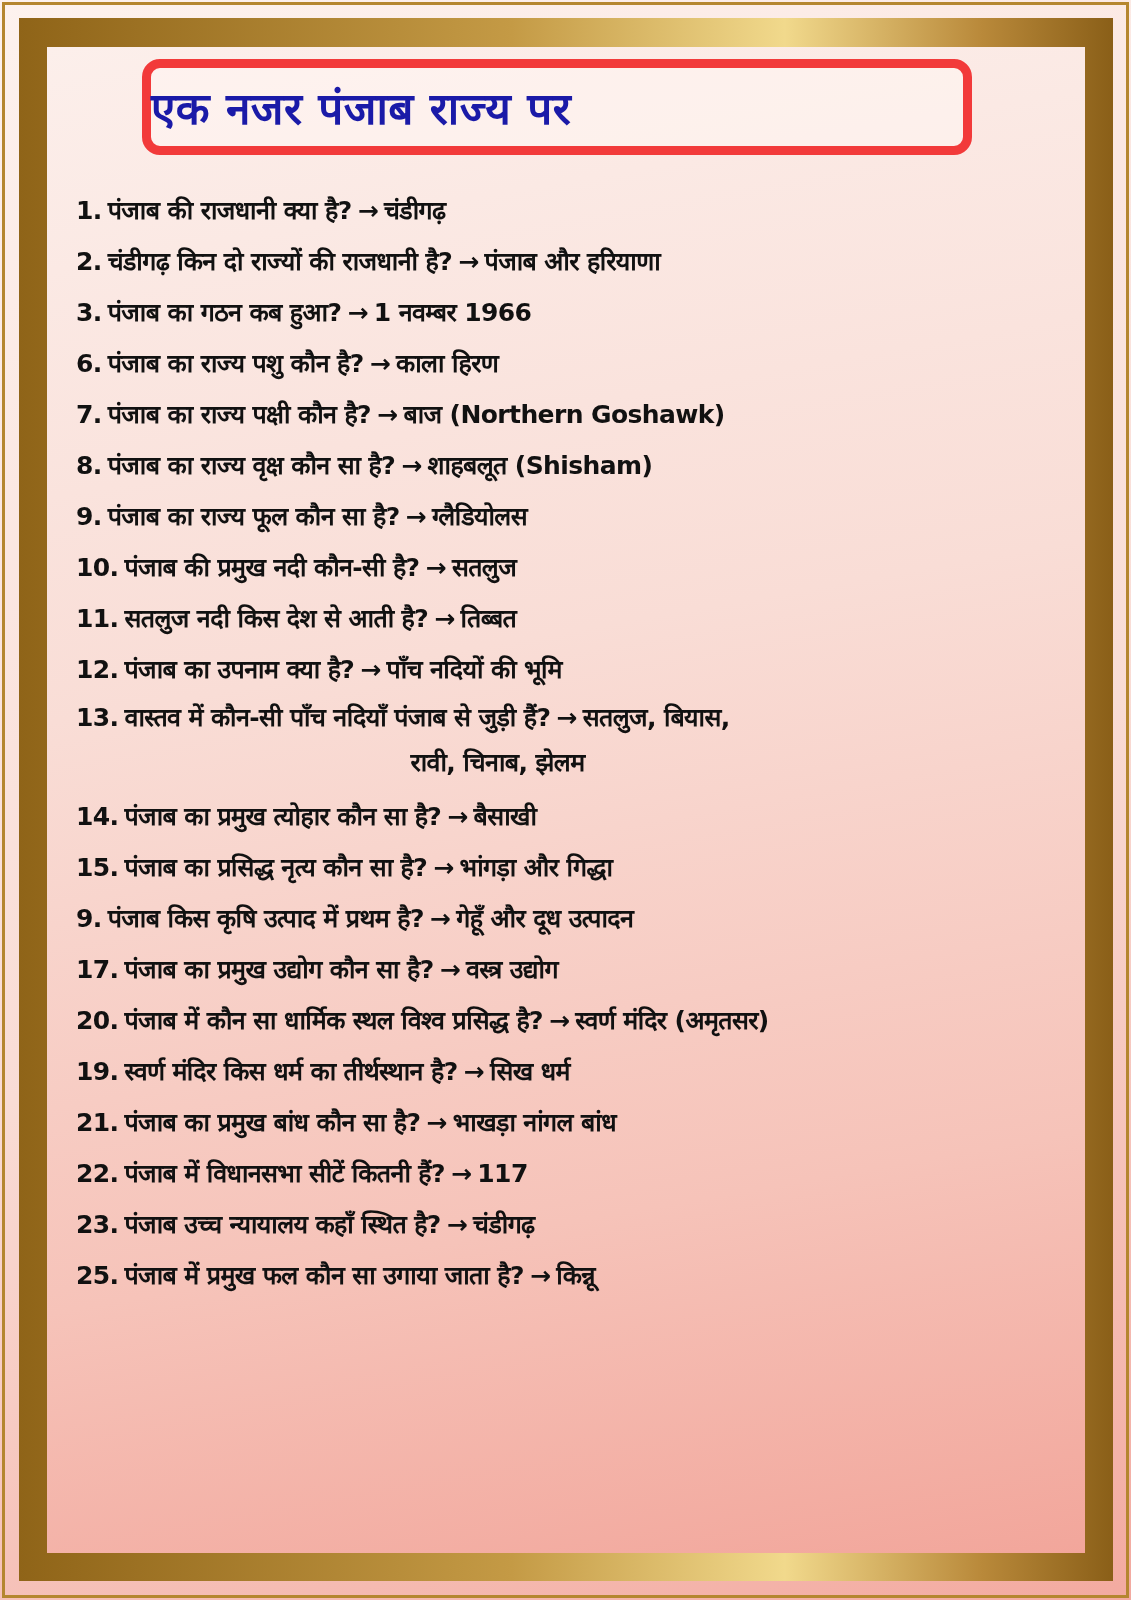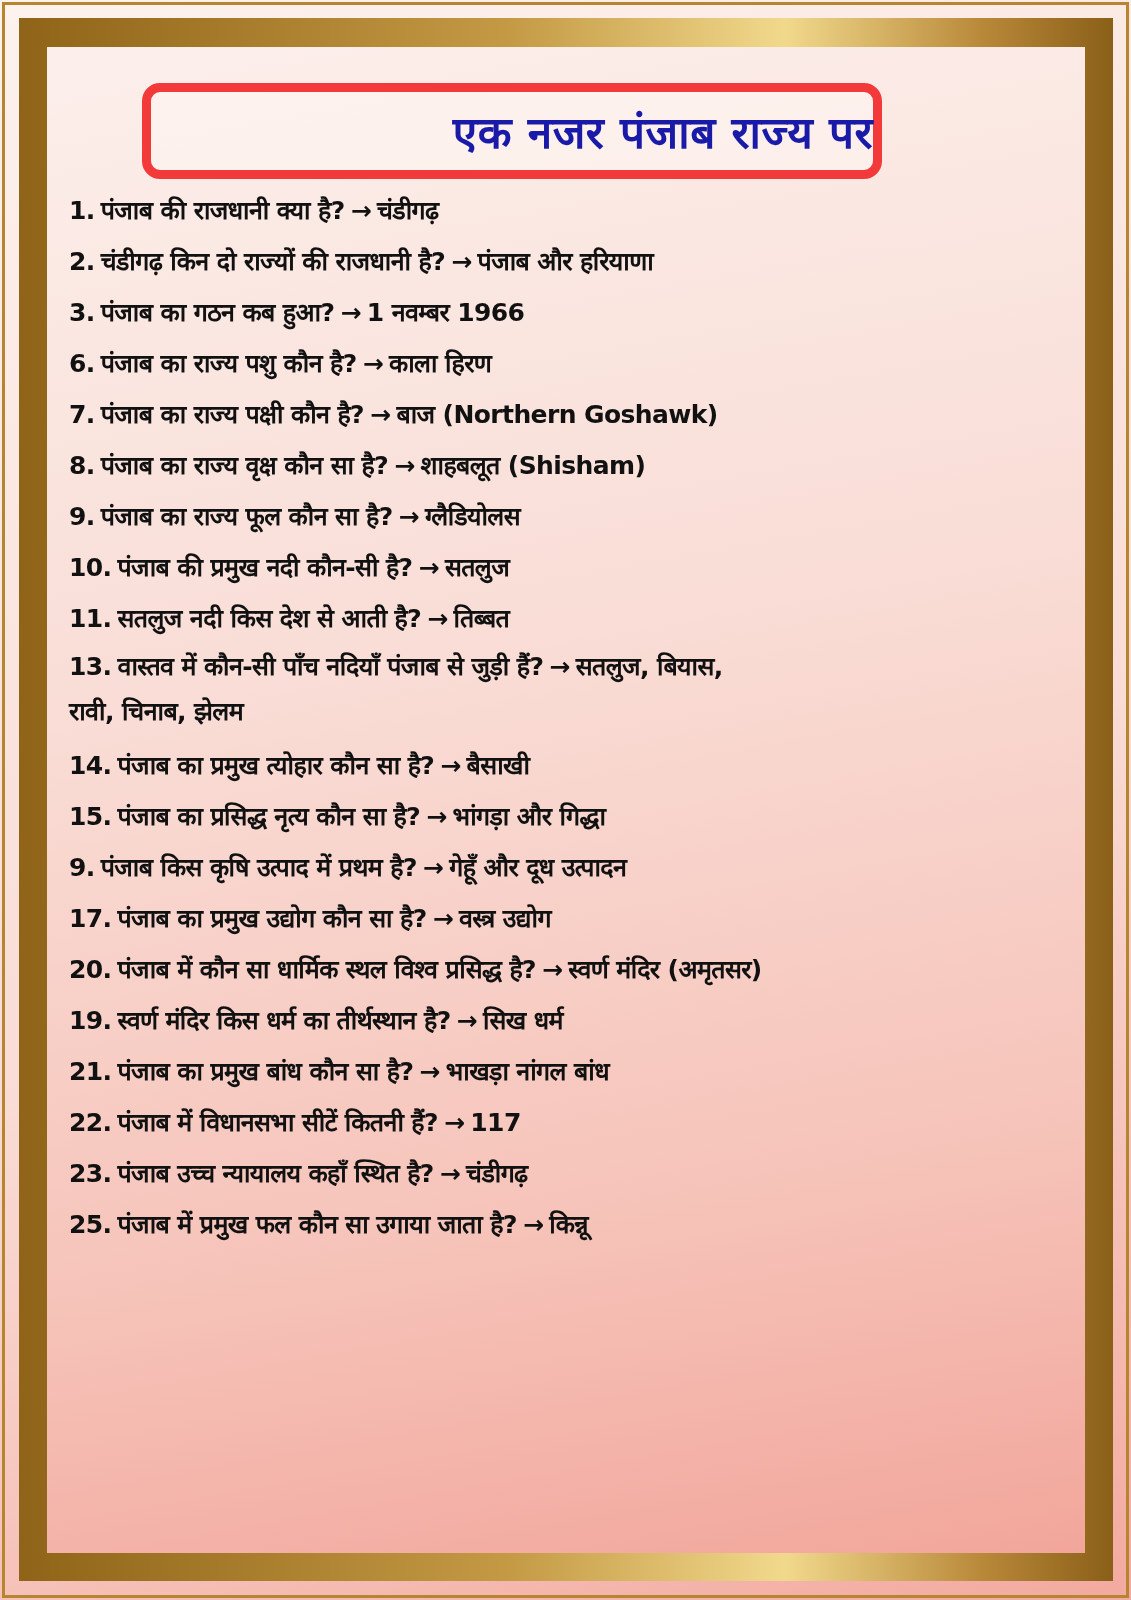--- a/index.html
+++ b/index.html
@@ -21,44 +21,45 @@
       position: absolute; left: 19px; top: 18px; width: 1094px; height: 1563px;
       box-sizing: border-box;
       background: linear-gradient(90deg, #8f6418 0%, #c49a45 45%, #f1d98c 70%, #b9893a 88%, #8a5f18 100%);
     }
     .content {
       position: absolute; left: 47px; top: 47px; width: 1038px; height: 1506px;
       background: linear-gradient(170deg, #fcefeb 0%, #f9ddd6 40%, #f6c3b9 75%, #f2a69b 100%);
       overflow: hidden;
     }
     .title-box {
-      position: absolute; left: 95px; top: 36px; width: 740px; height: 96px;
+      position: absolute; left: 95px; top: 12px; width: 830px; height: 96px;
       border: 9px solid #f23a3a; border-radius: 18px; box-sizing: border-box;
       background: rgba(255,245,242,0.55);
-      display: flex; align-items: center; justify-content: flex-end;
+      display: flex; align-items: center; justify-content: flex-start;
     }
     .title {
       color: #1a1aa8; font-weight: bold; font-size: 44px;
       font-family: "DejaVu Sans", "Liberation Sans", sans-serif;
       letter-spacing: 0.5px;
     }
     .qa-list {
       position: absolute; left: 22px; top: 138px; width: 1000px;
       list-style: none; margin: 0; padding: 0;
     }
     .qa-item {
       font-size: 25px; font-weight: bold; color: #111;
       height: 51px; line-height: 51px; white-space: nowrap;
       font-family: "DejaVu Sans", "Liberation Sans", sans-serif;
       letter-spacing: -0.6px;
+      margin-left: 7px;
     }
     .qa-item.two-line { height: 96px; line-height: 45px; }
     .qa-item .num { margin-right: 6px; }
     .qa-item .arrow { margin: 0 6px; }
-    .cont-line { display: block; text-align: left; padding-right: 150px; }
+    .cont-line { display: block; text-align: center; padding-right: 150px; }
   </style>
 </head>
 <body>
 
 <div class="outer-bg"></div>
 <div class="outer-rule"></div>
 <div class="gold-frame"></div>
 
 <div class="content">
   <div class="title-box">
@@ -68,20 +69,21 @@
   <ul class="qa-list">
     <li class="qa-item"><span class="num">1.</span><span>पंजाब की राजधानी क्या है?</span><span class="arrow">→</span><span>चंडीगढ़</span></li>
     <li class="qa-item"><span class="num">2.</span><span>चंडीगढ़ किन दो राज्यों की राजधानी है?</span><span class="arrow">→</span><span>पंजाब और हरियाणा</span></li>
     <li class="qa-item"><span class="num">3.</span><span>पंजाब का गठन कब हुआ?</span><span class="arrow">→</span><span>1 नवम्बर 1966</span></li>
     <li class="qa-item"><span class="num">6.</span><span>पंजाब का राज्य पशु कौन है?</span><span class="arrow">→</span><span>काला हिरण</span></li>
     <li class="qa-item"><span class="num">7.</span><span>पंजाब का राज्य पक्षी कौन है?</span><span class="arrow">→</span><span>बाज (Northern Goshawk)</span></li>
     <li class="qa-item"><span class="num">8.</span><span>पंजाब का राज्य वृक्ष कौन सा है?</span><span class="arrow">→</span><span>शाहबलूत (Shisham)</span></li>
     <li class="qa-item"><span class="num">9.</span><span>पंजाब का राज्य फूल कौन सा है?</span><span class="arrow">→</span><span>ग्लैडियोलस</span></li>
     <li class="qa-item"><span class="num">10.</span><span>पंजाब की प्रमुख नदी कौन-सी है?</span><span class="arrow">→</span><span>सतलुज</span></li>
     <li class="qa-item"><span class="num">11.</span><span>सतलुज नदी किस देश से आती है?</span><span class="arrow">→</span><span>तिब्बत</span></li>
+    <li class="qa-item"><span class="num">12.</span><span>पंजाब का उपनाम क्या है?</span><span class="arrow">→</span><span>पाँच नदियों की भूमि</span></li>
     <li class="qa-item two-line"><span class="num">13.</span><span>वास्तव में कौन-सी पाँच नदियाँ पंजाब से जुड़ी हैं?</span><span class="arrow">→</span><span>सतलुज, बियास,</span><span class="cont-line">रावी, चिनाब, झेलम</span></li>
     <li class="qa-item"><span class="num">14.</span><span>पंजाब का प्रमुख त्योहार कौन सा है?</span><span class="arrow">→</span><span>बैसाखी</span></li>
     <li class="qa-item"><span class="num">15.</span><span>पंजाब का प्रसिद्ध नृत्य कौन सा है?</span><span class="arrow">→</span><span>भांगड़ा और गिद्धा</span></li>
     <li class="qa-item"><span class="num">9.</span><span>पंजाब किस कृषि उत्पाद में प्रथम है?</span><span class="arrow">→</span><span>गेहूँ और दूध उत्पादन</span></li>
     <li class="qa-item"><span class="num">17.</span><span>पंजाब का प्रमुख उद्योग कौन सा है?</span><span class="arrow">→</span><span>वस्त्र उद्योग</span></li>
     <li class="qa-item"><span class="num">20.</span><span>पंजाब में कौन सा धार्मिक स्थल विश्व प्रसिद्ध है?</span><span class="arrow">→</span><span>स्वर्ण मंदिर (अमृतसर)</span></li>
     <li class="qa-item"><span class="num">19.</span><span>स्वर्ण मंदिर किस धर्म का तीर्थस्थान है?</span><span class="arrow">→</span><span>सिख धर्म</span></li>
     <li class="qa-item"><span class="num">21.</span><span>पंजाब का प्रमुख बांध कौन सा है?</span><span class="arrow">→</span><span>भाखड़ा नांगल बांध</span></li>
     <li class="qa-item"><span class="num">22.</span><span>पंजाब में विधानसभा सीटें कितनी हैं?</span><span class="arrow">→</span><span>117</span></li>
     <li class="qa-item"><span class="num">23.</span><span>पंजाब उच्च न्यायालय कहाँ स्थित है?</span><span class="arrow">→</span><span>चंडीगढ़</span></li>

